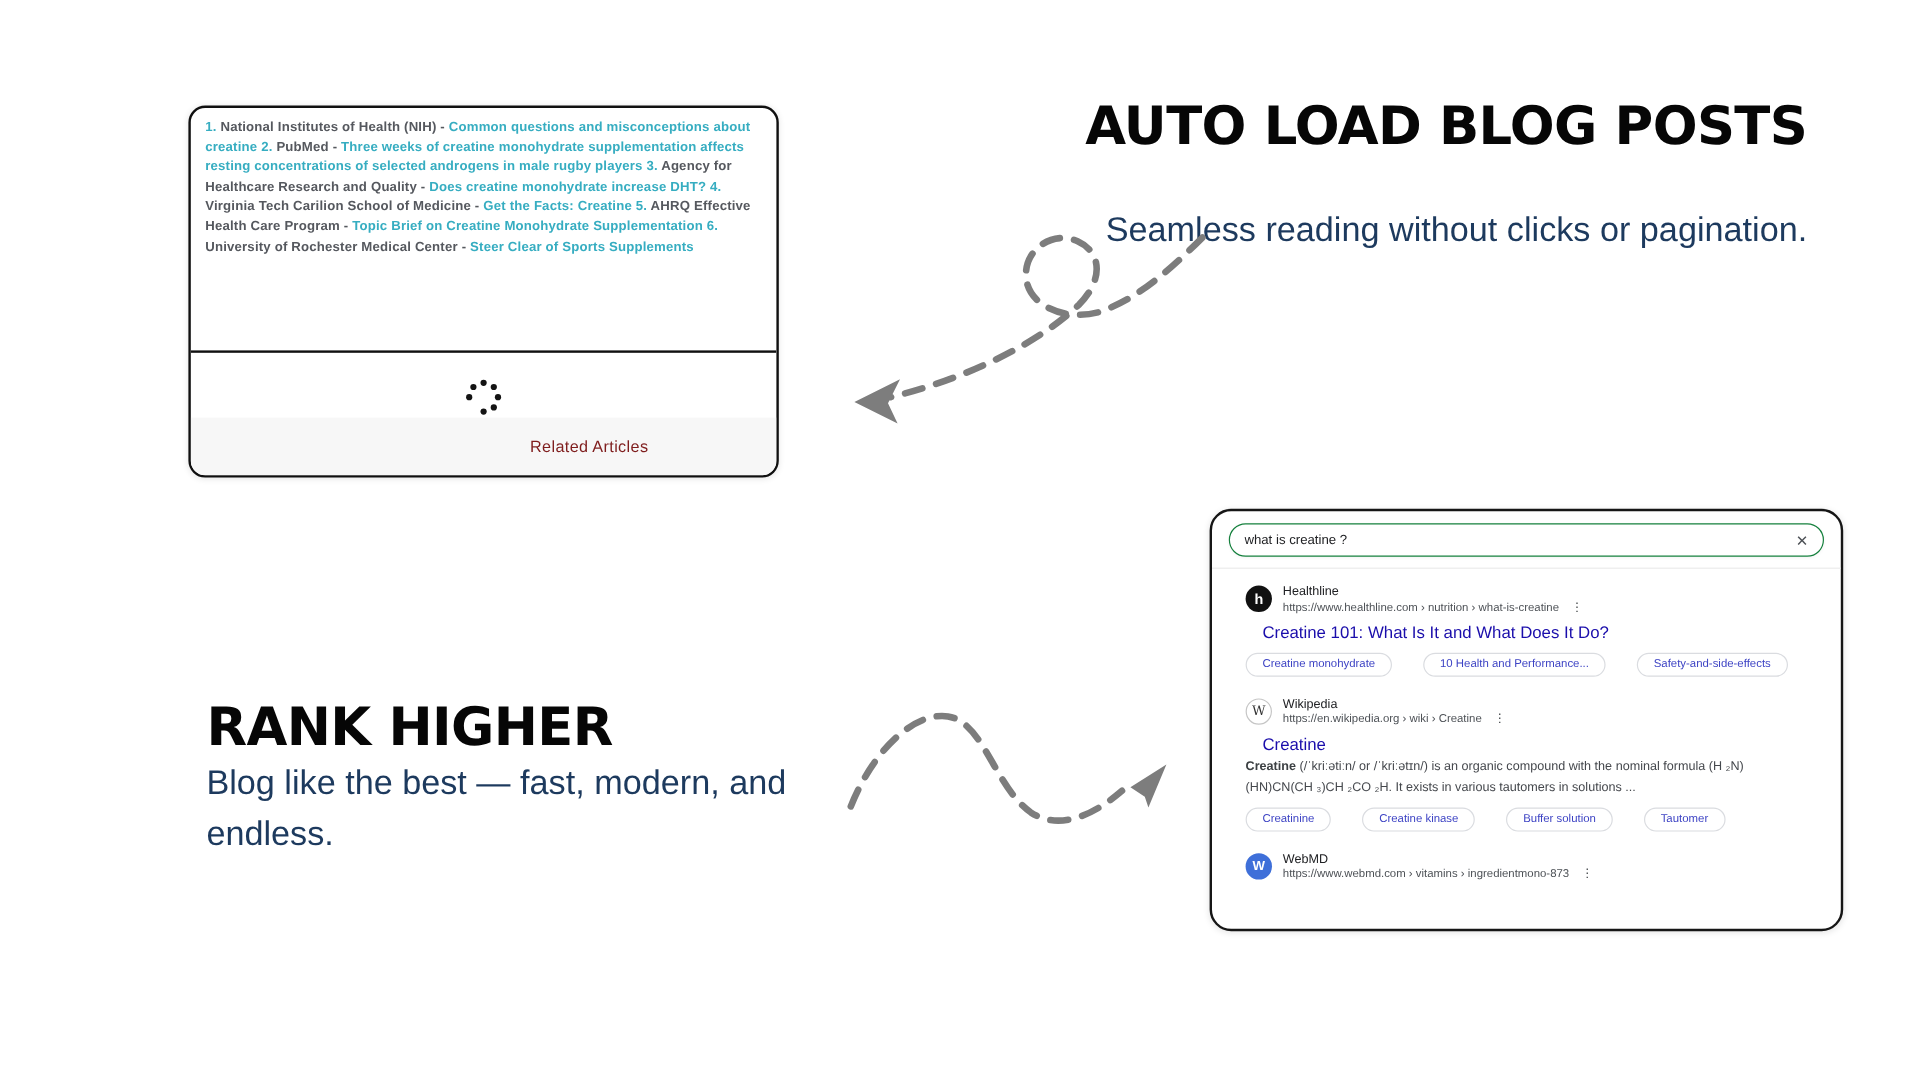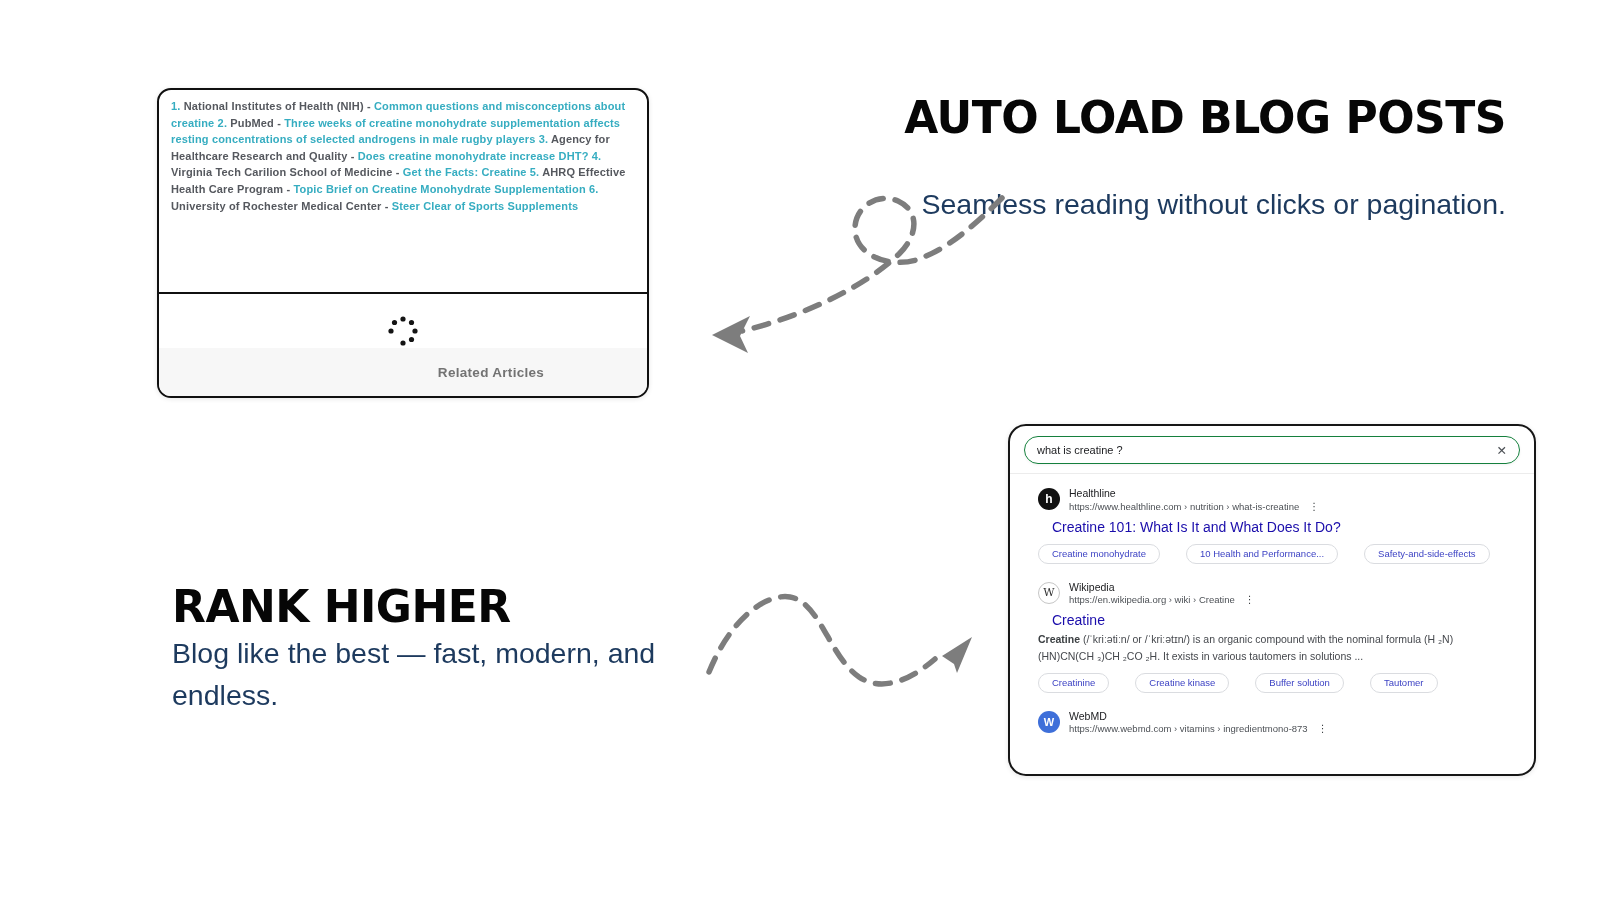--- a/index.html
+++ b/index.html
@@ -12,27 +12,27 @@
                background:#fff; border:2.5px solid #101010; border-radius:14px;
                overflow:hidden; display:flex; flex-direction:column;
                box-shadow:0 1px 5px rgba(0,0,0,.10); }
   .cite-list { height:202px; overflow:hidden; padding:8px 12px 0 12px;
                font-size:11px; line-height:16.6px; letter-spacing:.15px; color:#55585e;font-weight:bold; }
   .cite-num, .cite-link { color:var(--accent_teal); }
   .cite-link { cursor:pointer; }
   .cite-divider { border-top:2.5px solid #101010; }
   .spin-area { flex:1; display:flex; justify-content:center; align-items:flex-start; padding-top:20px; }
   .cite-footer { height:48px; background:#f7f7f7; display:flex; align-items:center; justify-content:center; }
-  .cite-footer span { transform:translateX(88px); font-weight:bold; font-size:13.5px; color:#737373; letter-spacing:.3px; }
+  .cite-footer span { transform:translateX(88px); font-weight:normal; font-size:13.5px; color:#7f1d1d; letter-spacing:.3px; }
 
   
   .feat-title { font-family:"DejaVu Sans","Liberation Sans",sans-serif; font-weight:800;
                 font-size:44px; color:var(--heading_black); letter-spacing:-.5px; }
   .feat-sub { color:var(--navy); font-size:28.5px; line-height:1.48; }
-  .feat-auto { position:absolute; top:92px; right:94px; width:680px; text-align:right; }
+  .feat-auto { position:absolute; top:80px; right:94px; width:680px; text-align:right; }
   .feat-auto .feat-sub { margin-top:40px; }
   .feat-rank { position:absolute; left:172px; top:581px; width:560px; text-align:left; }
   .feat-rank .feat-sub { }
 
   
   .arrow-svg { position:absolute; overflow:visible; }
   .arrow-path { fill:none; stroke:var(--arrow_gray); stroke-width:5.5;
                 stroke-linecap:round; stroke-dasharray:15 12; }
   .arrow-head { fill:var(--arrow_gray); stroke:none; }
   #arrow-loop { left:690px; top:175px; }

